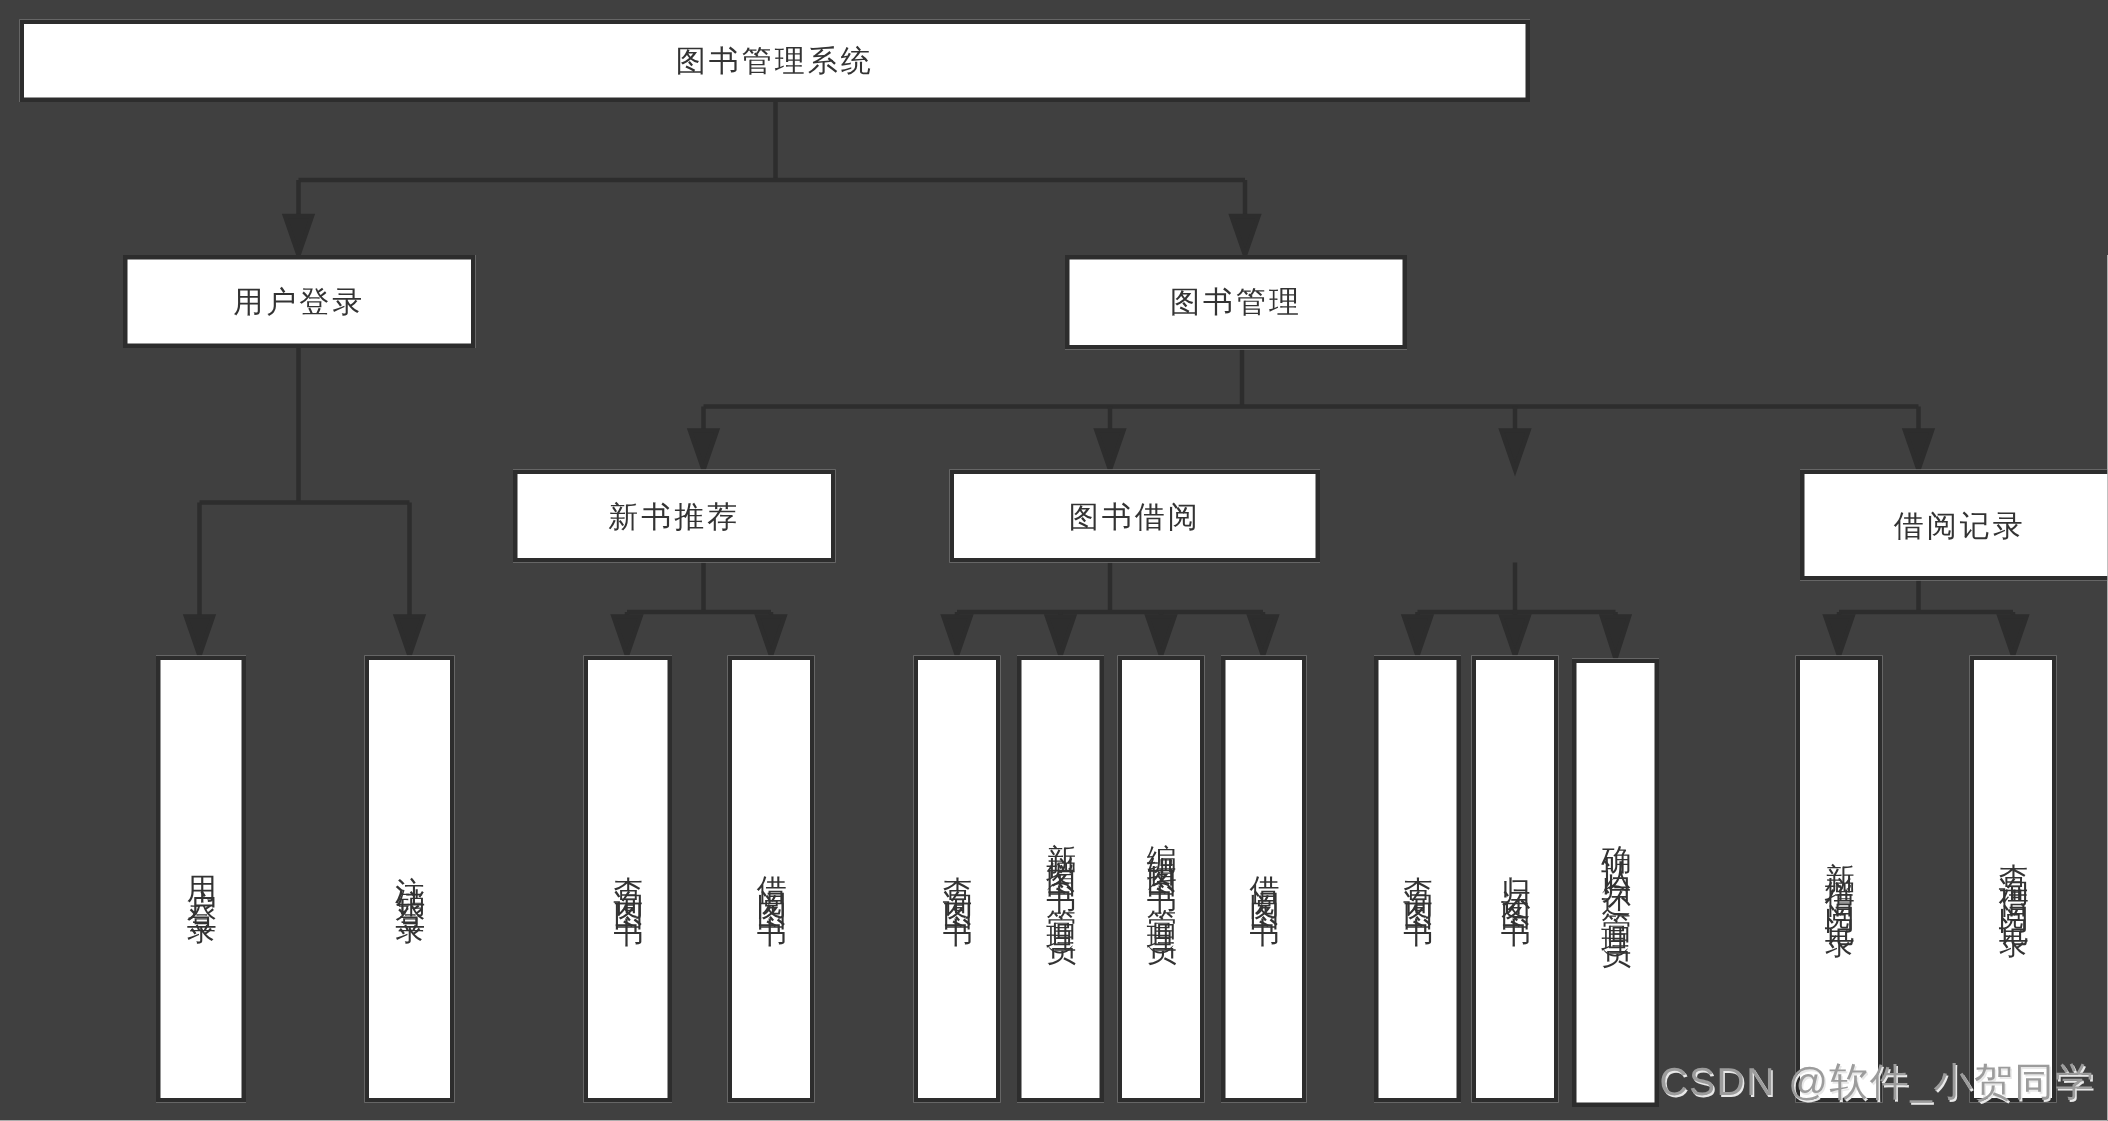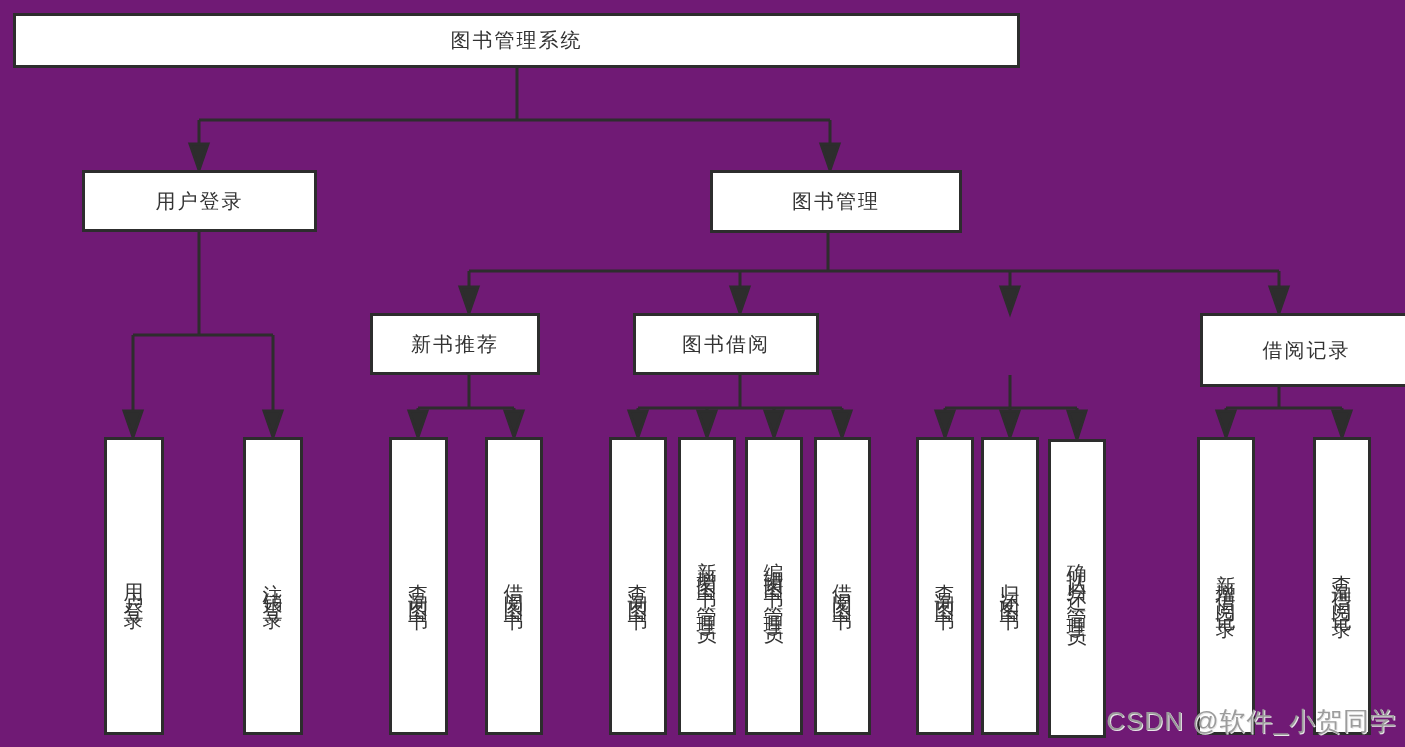--- a/index.html
+++ b/index.html
@@ -1,19 +1,19 @@
 <!DOCTYPE html>
 <html><head>
 <meta charset="utf-8">
 <style>
   html,body{margin:0;padding:0;background:#ffffff;}
   .stage{
     position:relative;
     width:1405px;height:747px;
-    background:#701a75;
+    background:#404040;
     font-family:"Liberation Sans","DejaVu Sans",sans-serif;
     overflow:hidden;
   }
   svg.wires{position:absolute;left:0;top:0;z-index:1;}
   .node{
     position:absolute;
     box-sizing:border-box;
     border:3px solid #2d2d2d;
     background:#ffffff;
     display:flex;align-items:center;justify-content:center;
@@ -112,28 +112,28 @@
     </g>
   </svg>
 
   <div class="node" style="left:13px;top:13px;width:1007px;height:55px">
     <span class="lbl">图书管理系统</span>
   </div>
 
   <div class="node" style="left:82px;top:170px;width:235px;height:62px">
     <span class="lbl">用户登录</span>
   </div>
-  <div class="node" style="left:710px;top:170px;width:252px;height:63px">
+  <div class="node" style="left:710px;top:170px;width:228px;height:63px">
     <span class="lbl">图书管理</span>
   </div>
 
-  <div class="node" style="left:370px;top:313px;width:170px;height:62px">
+  <div class="node" style="left:342px;top:313px;width:215px;height:62px">
     <span class="lbl">新书推荐</span>
   </div>
-  <div class="node" style="left:633px;top:313px;width:186px;height:62px">
+  <div class="node" style="left:633px;top:313px;width:247px;height:62px">
     <span class="lbl">图书借阅</span>
   </div>
   <div class="node" style="left:1200px;top:313px;width:213px;height:74px">
     <span class="lbl">借阅记录</span>
   </div>
 
   <div class="node v" style="left:104px;top:437px;width:60px;height:298px">
     <span class="lbl">用户登录</span>
   </div>
   <div class="node v" style="left:243px;top:437px;width:60px;height:298px">

